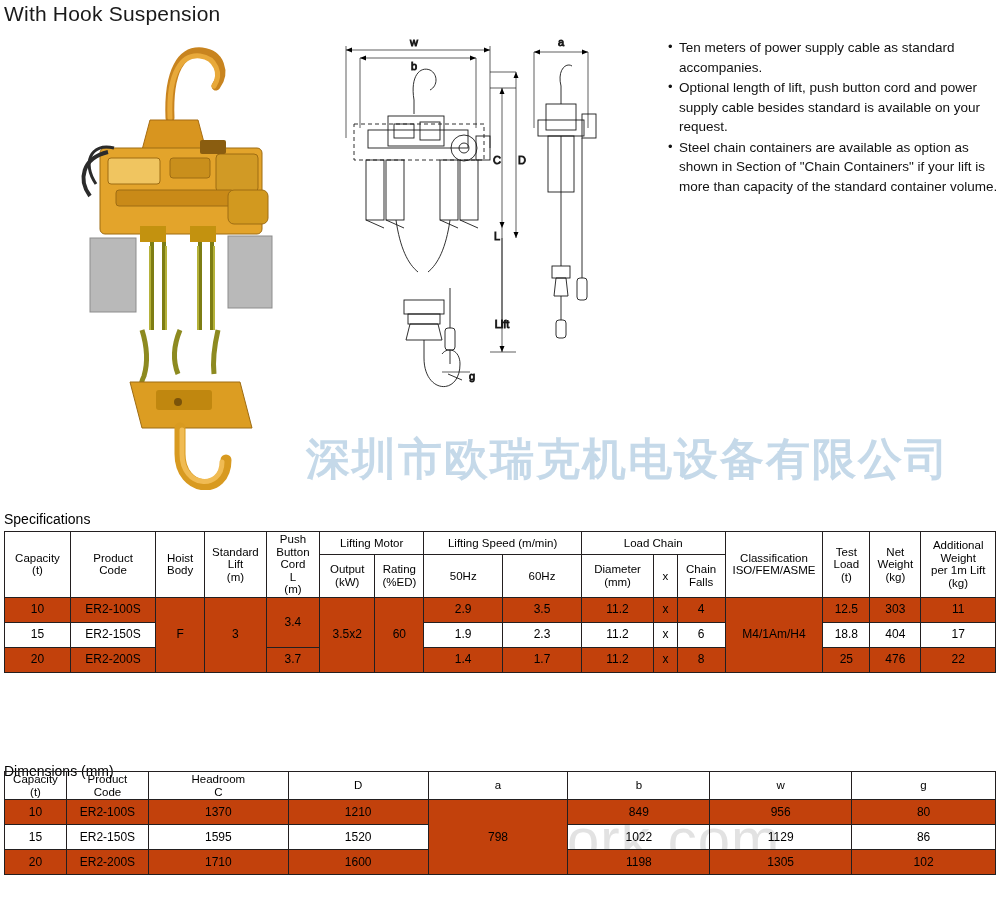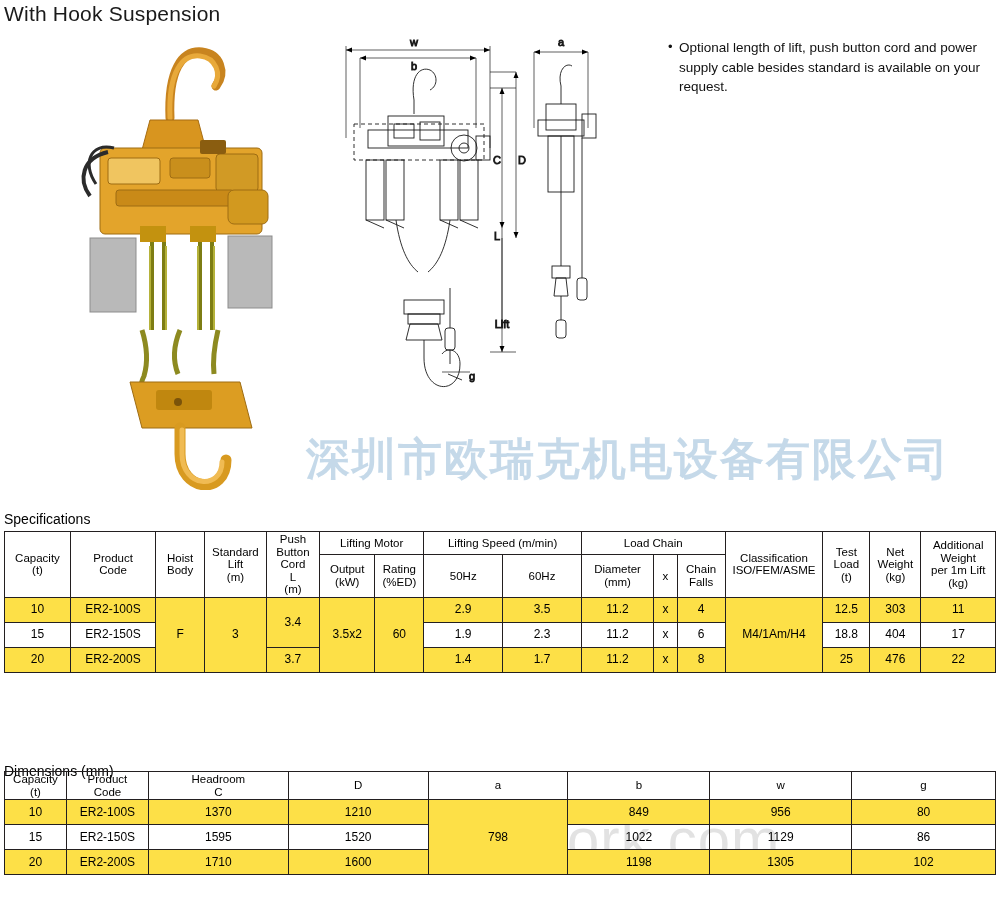--- a/index.html
+++ b/index.html
@@ -68,21 +68,21 @@
   table.grid th, table.grid td {
     border: 1px solid #231f20;
     text-align: center;
     vertical-align: middle;
     padding: 1px 2px;
     font-weight: normal;
     line-height: 12.5px;
   }
   table.grid th { font-size: 11.5px; }
   table.grid tr.data td { height: 25px; font-size: 12px; }
-  table.grid tr.shaded td { background: #fde047; }
+  table.grid tr.shaded td { background: #c2410c; }
 
   #spec-table { left: 4px; top: 531px; width: 992px; }
   #dim-table  { left: 4px; top: 771px; width: 992px; }
 
   
   .dim-label { font-size: 11px; fill: #000; font-family: "Liberation Sans", sans-serif; }
 </style>
 </head>
 <body>
 
@@ -257,21 +257,23 @@
         <rect x="226" y="292" width="10" height="18" rx="3"></rect>
 
         <path d="M252 110 L252 250"></path>
         <rect x="247" y="250" width="10" height="22" rx="3"></rect>
       </g>
     </svg>
   </div>
 
   <div class="notes">
     <ul>
+      <li>Ten meters of power supply cable as standard accompanies.</li>
       <li>Optional length of lift, push button cord and power supply cable besides standard is available on your request.</li>
+      <li>Steel chain containers are available as option as shown in Section of "Chain Containers" if your lift is more than capacity of the standard container volume.</li>
     </ul>
   </div>
 
   <div class="watermark-cn">深圳市欧瑞克机电设备有限公司</div>
   <div class="watermark-en">stork.com</div>
 
   <div class="sec-head" id="spec-head">Specifications</div>
 
   <table class="grid" id="spec-table">
     <colgroup>

